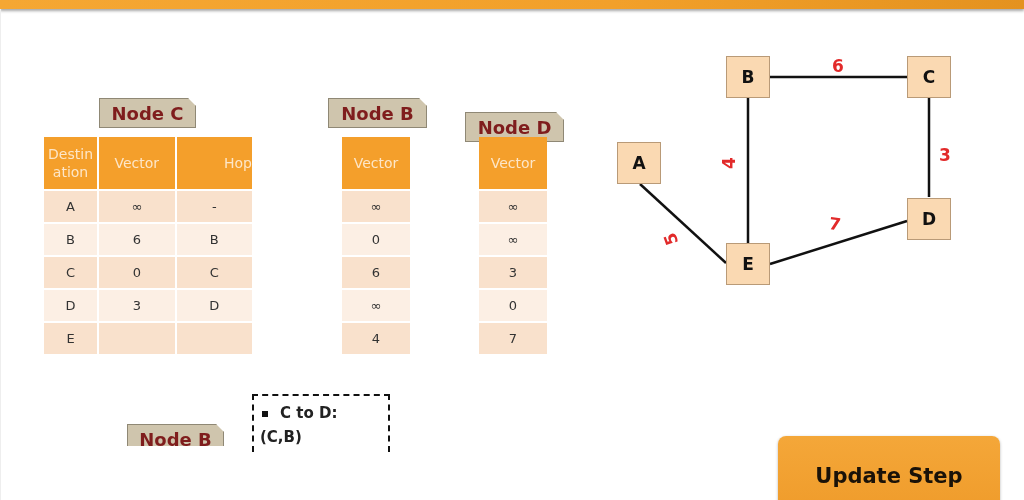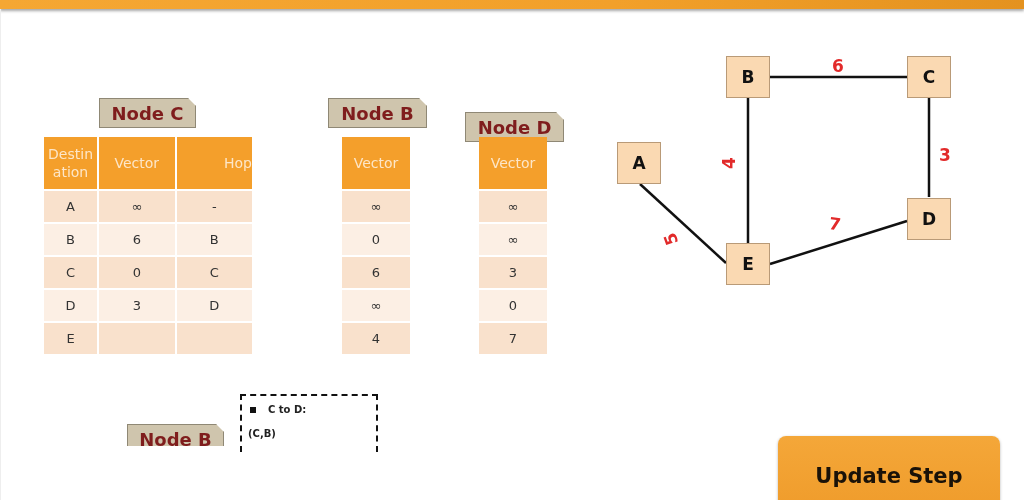--- a/index.html
+++ b/index.html
@@ -39,23 +39,23 @@
   .node {
     position: absolute; width: 44px; height: 42px;
     background: #fad9b2; border: 1px solid #b99a77; box-sizing: border-box;
     font-weight: bold; font-size: 17px; color: #111;
     display: flex; align-items: center; justify-content: center;
   }
   .weight {
     position: absolute; color: #e22a2a; font-weight: bold; font-size: 17px;
   }
   .note {
-    position: absolute; left: 240px; top: 394px; width: 138px; height: 58px;
+    position: absolute; left: 252px; top: 394px; width: 138px; height: 58px;
     border: 2px dashed #111; border-bottom: none; box-sizing: border-box;
-    font-size: 10px; font-weight: bold; color: #222;
+    font-size: 15px; font-weight: bold; color: #222;
   }
   .note .l1 { position: absolute; left: 8px; top: 8px; }
   .note .l2 { position: absolute; left: 6px; top: 32px; }
   .bullet { display: inline-block; width: 6px; height: 6px; background: #111; margin-right: 12px; vertical-align: middle; }
   .update-btn {
     position: absolute; left: 778px; top: 436px; width: 222px; height: 80px;
     background: linear-gradient(180deg, #f4a739, #ef9b2a);
     border-radius: 8px; border: none;
     box-shadow: 0 1px 3px rgba(0,0,0,0.3);
     font-family: "DejaVu Sans", sans-serif; font-weight: bold; font-size: 21px; color: #1a1208;

